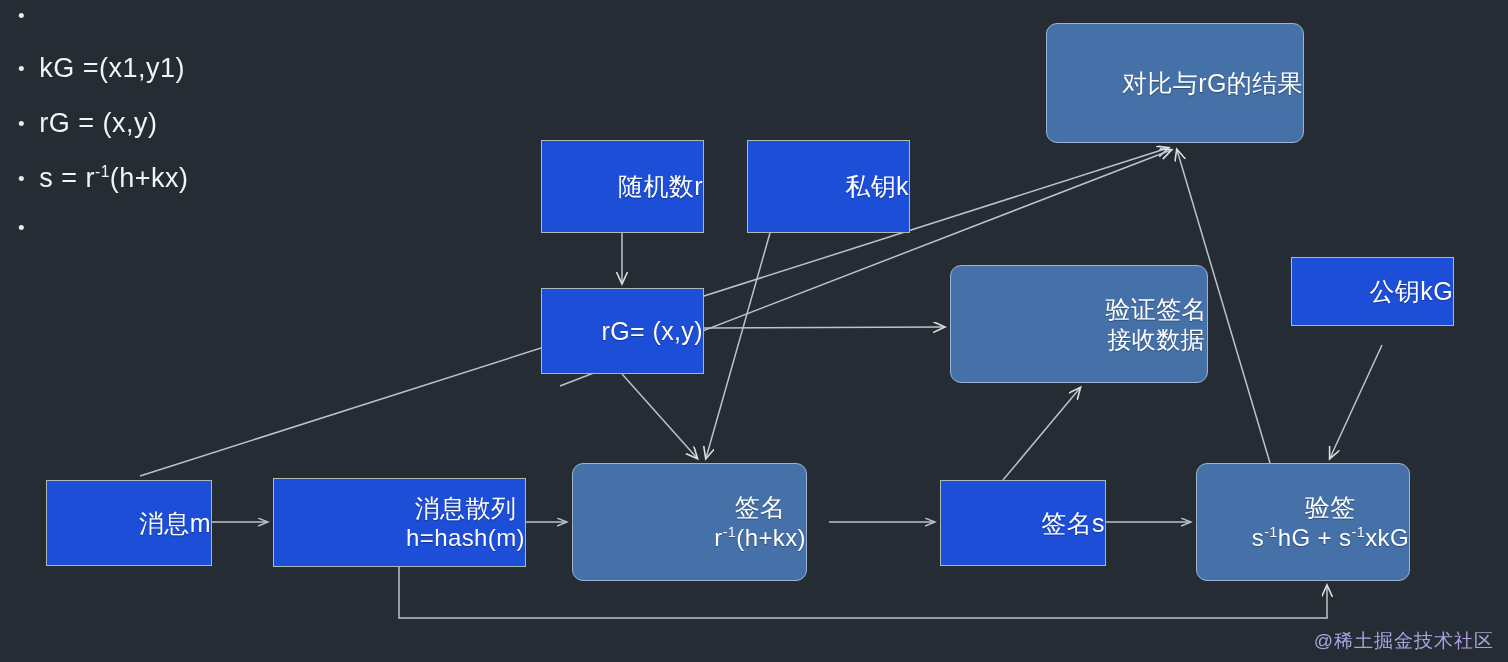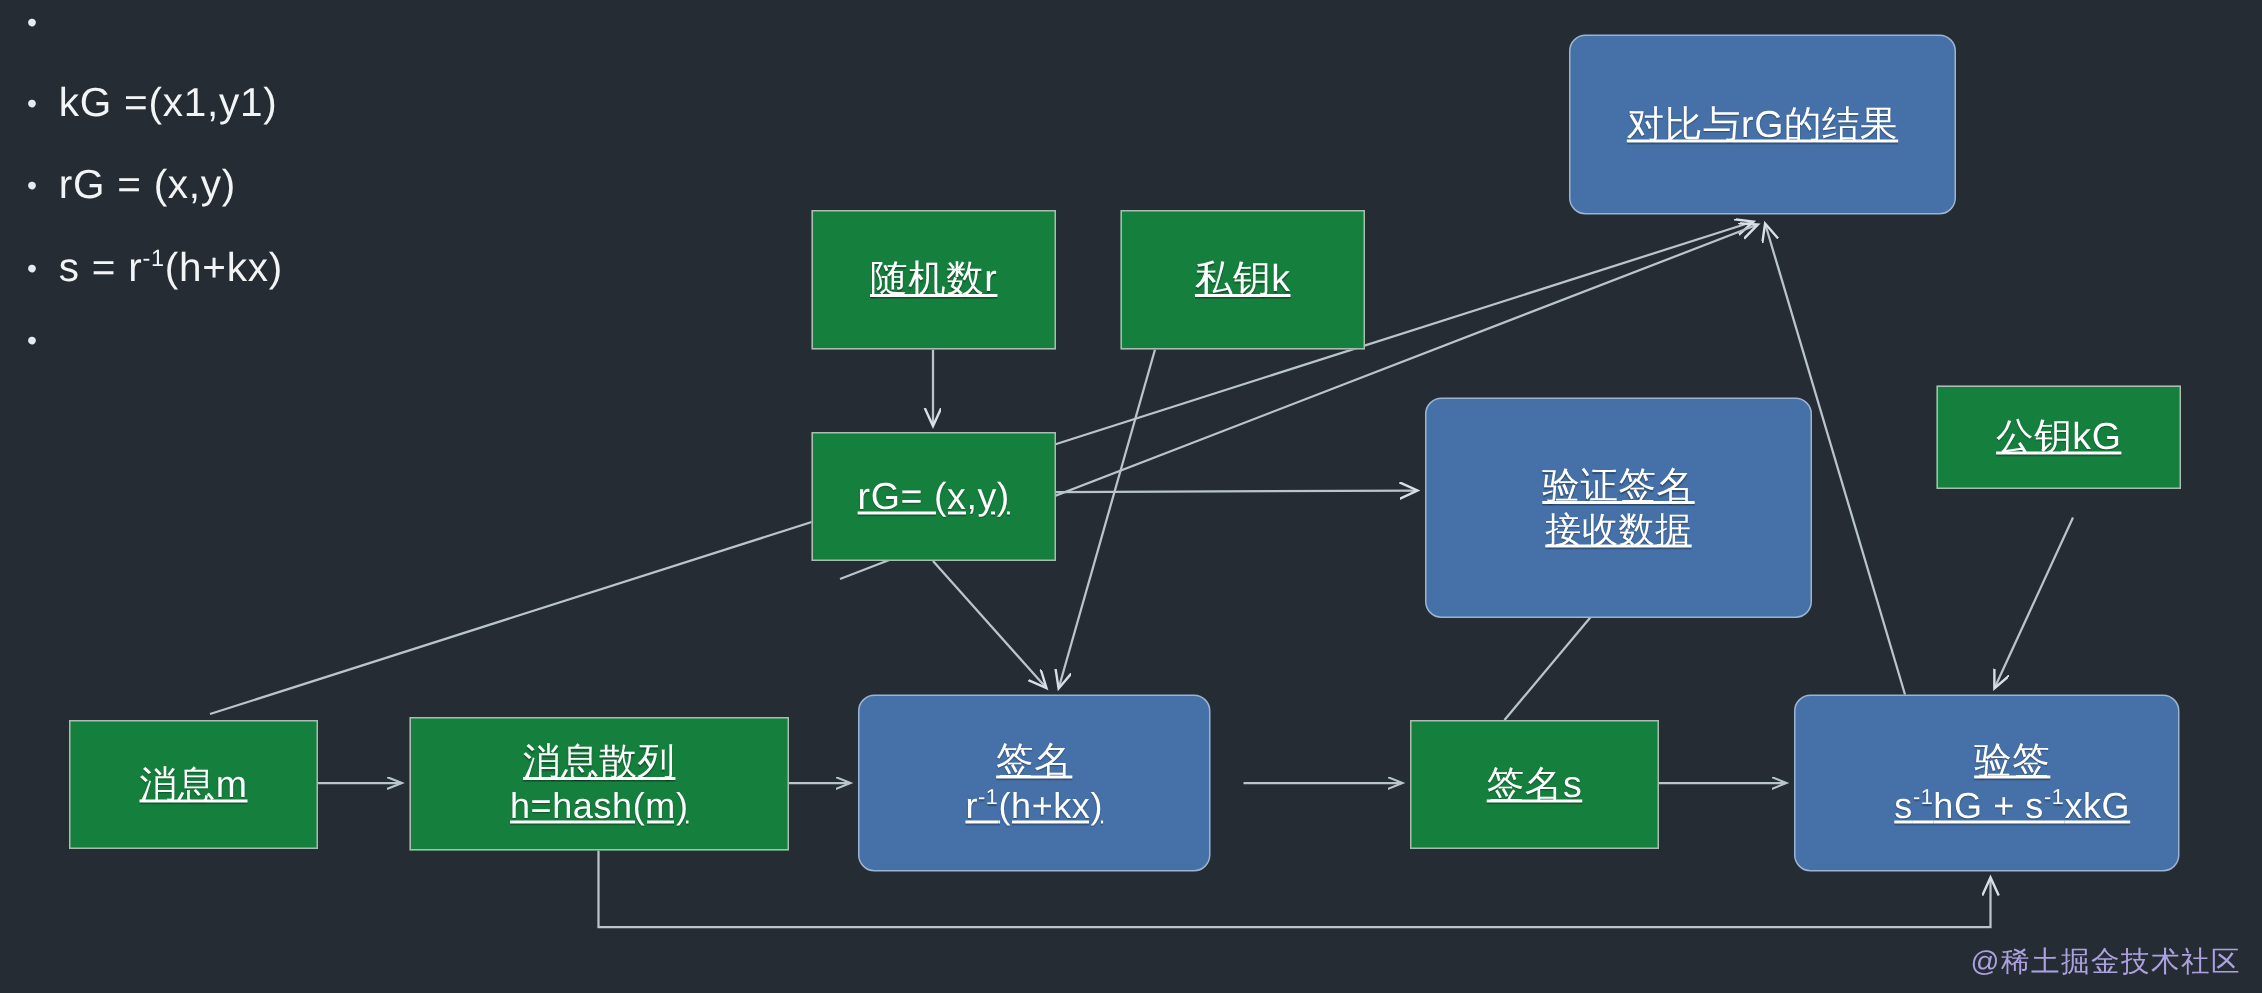--- a/index.html
+++ b/index.html
@@ -34,31 +34,30 @@
   .bullet-text{flex:0 0 auto;}
   .bullet-text sup{font-size:.58em;vertical-align:super;line-height:0;}
 
   
   #wires{position:absolute;left:0;top:0;width:1508px;height:662px;pointer-events:none;}
 
   
   .node{
     position:absolute;
     box-sizing:border-box;
-    display:flex;align-items:center;justify-content:center;
+    display:flex;align-items:center;justify-content:flex-end;
     text-align:center;
     color:#ffffff;
     font-size:25px;
     line-height:1.22;
     letter-spacing:.4px;
     text-shadow:0 1px 1px rgba(0,0,0,.35);
-    text-decoration:underline;
   }
   .node.green{
-    background:#15803d;
+    background:#1d4ed8;
     border:1.5px solid #a9bdb2;
   }
   .node.blue{
     background:#4571a8;
     border:1.5px solid #9cb4d2;
     border-radius:11px;
   }
   .node .line2{display:block;font-size:24px;}
   .node sup{font-size:.6em;vertical-align:super;line-height:0;}
 
@@ -146,37 +145,37 @@
       </div>
       <div class="node green" style="left: 747px; top: 140px; width: 163px; height: 93px;">
         <div>私钥k</div>
       </div>
       <div class="node green" style="left: 541px; top: 288px; width: 163px; height: 86px;">
         <div>rG= (x,y)</div>
       </div>
       <div class="node blue" style="left: 1046px; top: 23px; width: 258px; height: 120px;">
         <div>对比与rG的结果</div>
       </div>
-      <div class="node blue" style="left: 950px; top: 265px; width: 258px; height: 147px;">
+      <div class="node blue" style="left: 950px; top: 265px; width: 258px; height: 118px;">
         <div>验证签名<br><span class="line2">接收数据</span></div>
       </div>
       <div class="node green" style="left: 1291px; top: 257px; width: 163px; height: 69px;">
         <div>公钥kG</div>
       </div>
       <div class="node green" style="left: 46px; top: 480px; width: 166px; height: 86px;">
         <div>消息m</div>
       </div>
       <div class="node green" style="left: 273px; top: 478px; width: 253px; height: 89px;">
         <div>消息散列<br><span class="line2">h=hash(m)</span></div>
       </div>
       <div class="node blue" style="left: 572px; top: 463px; width: 235px; height: 118px;">
         <div>签名<br><span class="line2">r<sup>-1</sup>(h+kx)</span></div>
       </div>
       <div class="node green" style="left: 940px; top: 480px; width: 166px; height: 86px;">
         <div>签名s</div>
       </div>
-      <div class="node blue" style="left: 1196px; top: 463px; width: 257px; height: 118px; padding-left: 34px;">
+      <div class="node blue" style="left: 1196px; top: 463px; width: 214px; height: 118px; padding-left: 34px;">
         <div>验签<br><span class="line2">s<sup>-1</sup>hG + s<sup>-1</sup>xkG</span></div>
       </div>
     </div>
 
   <div class="watermark">@稀土掘金技术社区</div>
 </div>
 
 </body></html>

